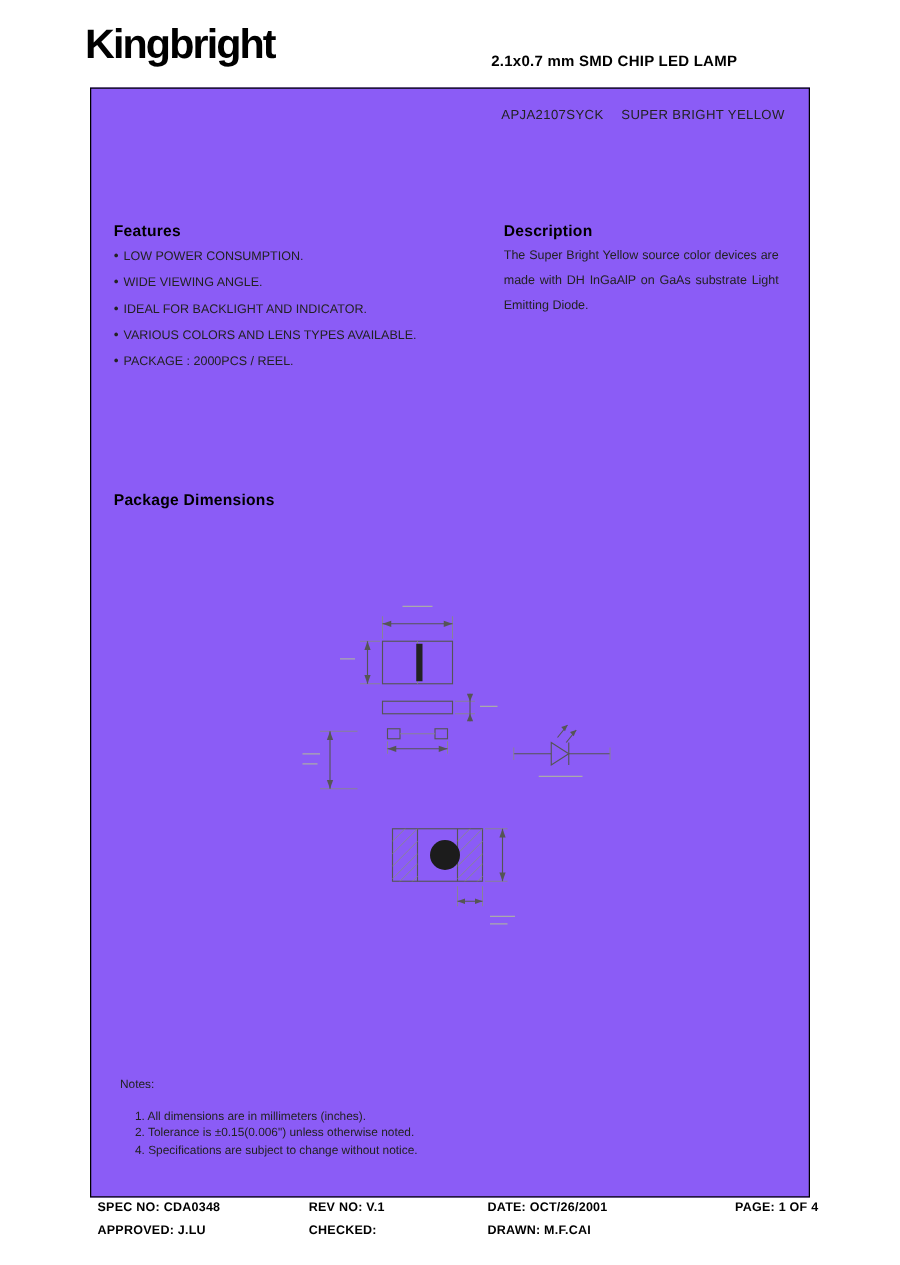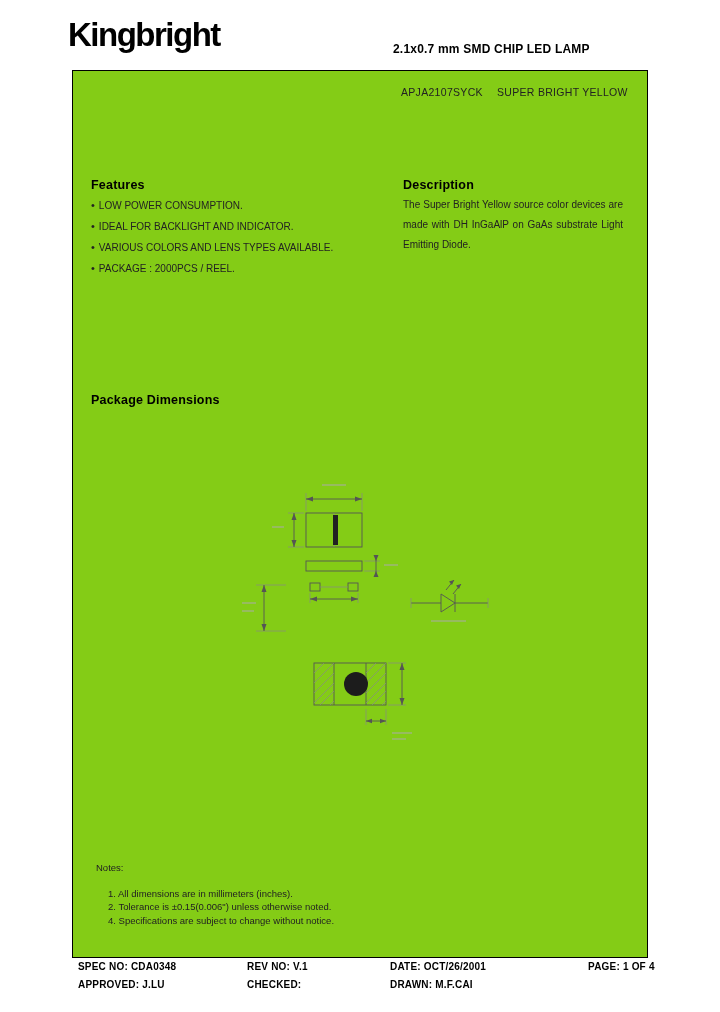--- a/index.html
+++ b/index.html
@@ -11,21 +11,21 @@
   .logo{
     position:absolute;left:68px;top:16px;font-size:33px;font-weight:900;
     letter-spacing:-1.5px;color:#000;font-family:"Liberation Sans", sans-serif;
   }
   .doc-title{
     position:absolute;left:393px;top:42px;font-size:12px;font-weight:bold;color:#000;
     letter-spacing:0.2px;
   }
   .main-box{
     position:absolute;left:72px;top:70px;width:574px;height:886px;
-    border:1.5px solid #000;background:#84cc16;
+    border:1.5px solid #000;background:#8b5cf6;
   }
   .part-number{position:absolute;left:328px;top:15px;font-size:10.5px;color:#222;letter-spacing:0.3px;}
   .color-name{position:absolute;left:424px;top:15px;font-size:10.5px;color:#222;letter-spacing:0.3px;}
   .section-heading{position:absolute;font-size:12.5px;font-weight:bold;color:#000;letter-spacing:0.2px;}
   .features-heading{left:18px;top:107px;}
   .description-heading{left:330px;top:107px;text-align:center;}
   .pkg-heading{left:18px;top:322px;}
   .feature-list{
     position:absolute;left:18px;top:124px;margin:0;padding:0;list-style:none;
     font-size:10px;color:#222;
@@ -64,20 +64,21 @@
   <div class="doc-title">2.1x0.7 mm SMD CHIP LED LAMP</div>
 
   <div class="main-box">
 
     <span class="part-number">APJA2107SYCK</span>
     <span class="color-name">SUPER BRIGHT YELLOW</span>
 
     <div class="section-heading features-heading">Features</div>
     <ul class="feature-list">
       <li>LOW POWER CONSUMPTION.</li>
+      <li>WIDE VIEWING ANGLE.</li>
       <li>IDEAL FOR BACKLIGHT AND INDICATOR.</li>
       <li>VARIOUS COLORS AND LENS TYPES AVAILABLE.</li>
       <li>PACKAGE : 2000PCS / REEL.</li>
     </ul>
 
     <div class="section-heading description-heading">Description</div>
     <p class="description-text">The Super Bright Yellow source color devices are made with DH InGaAlP on GaAs substrate Light Emitting Diode.</p>
 
     <div class="section-heading pkg-heading">Package Dimensions</div>
 

